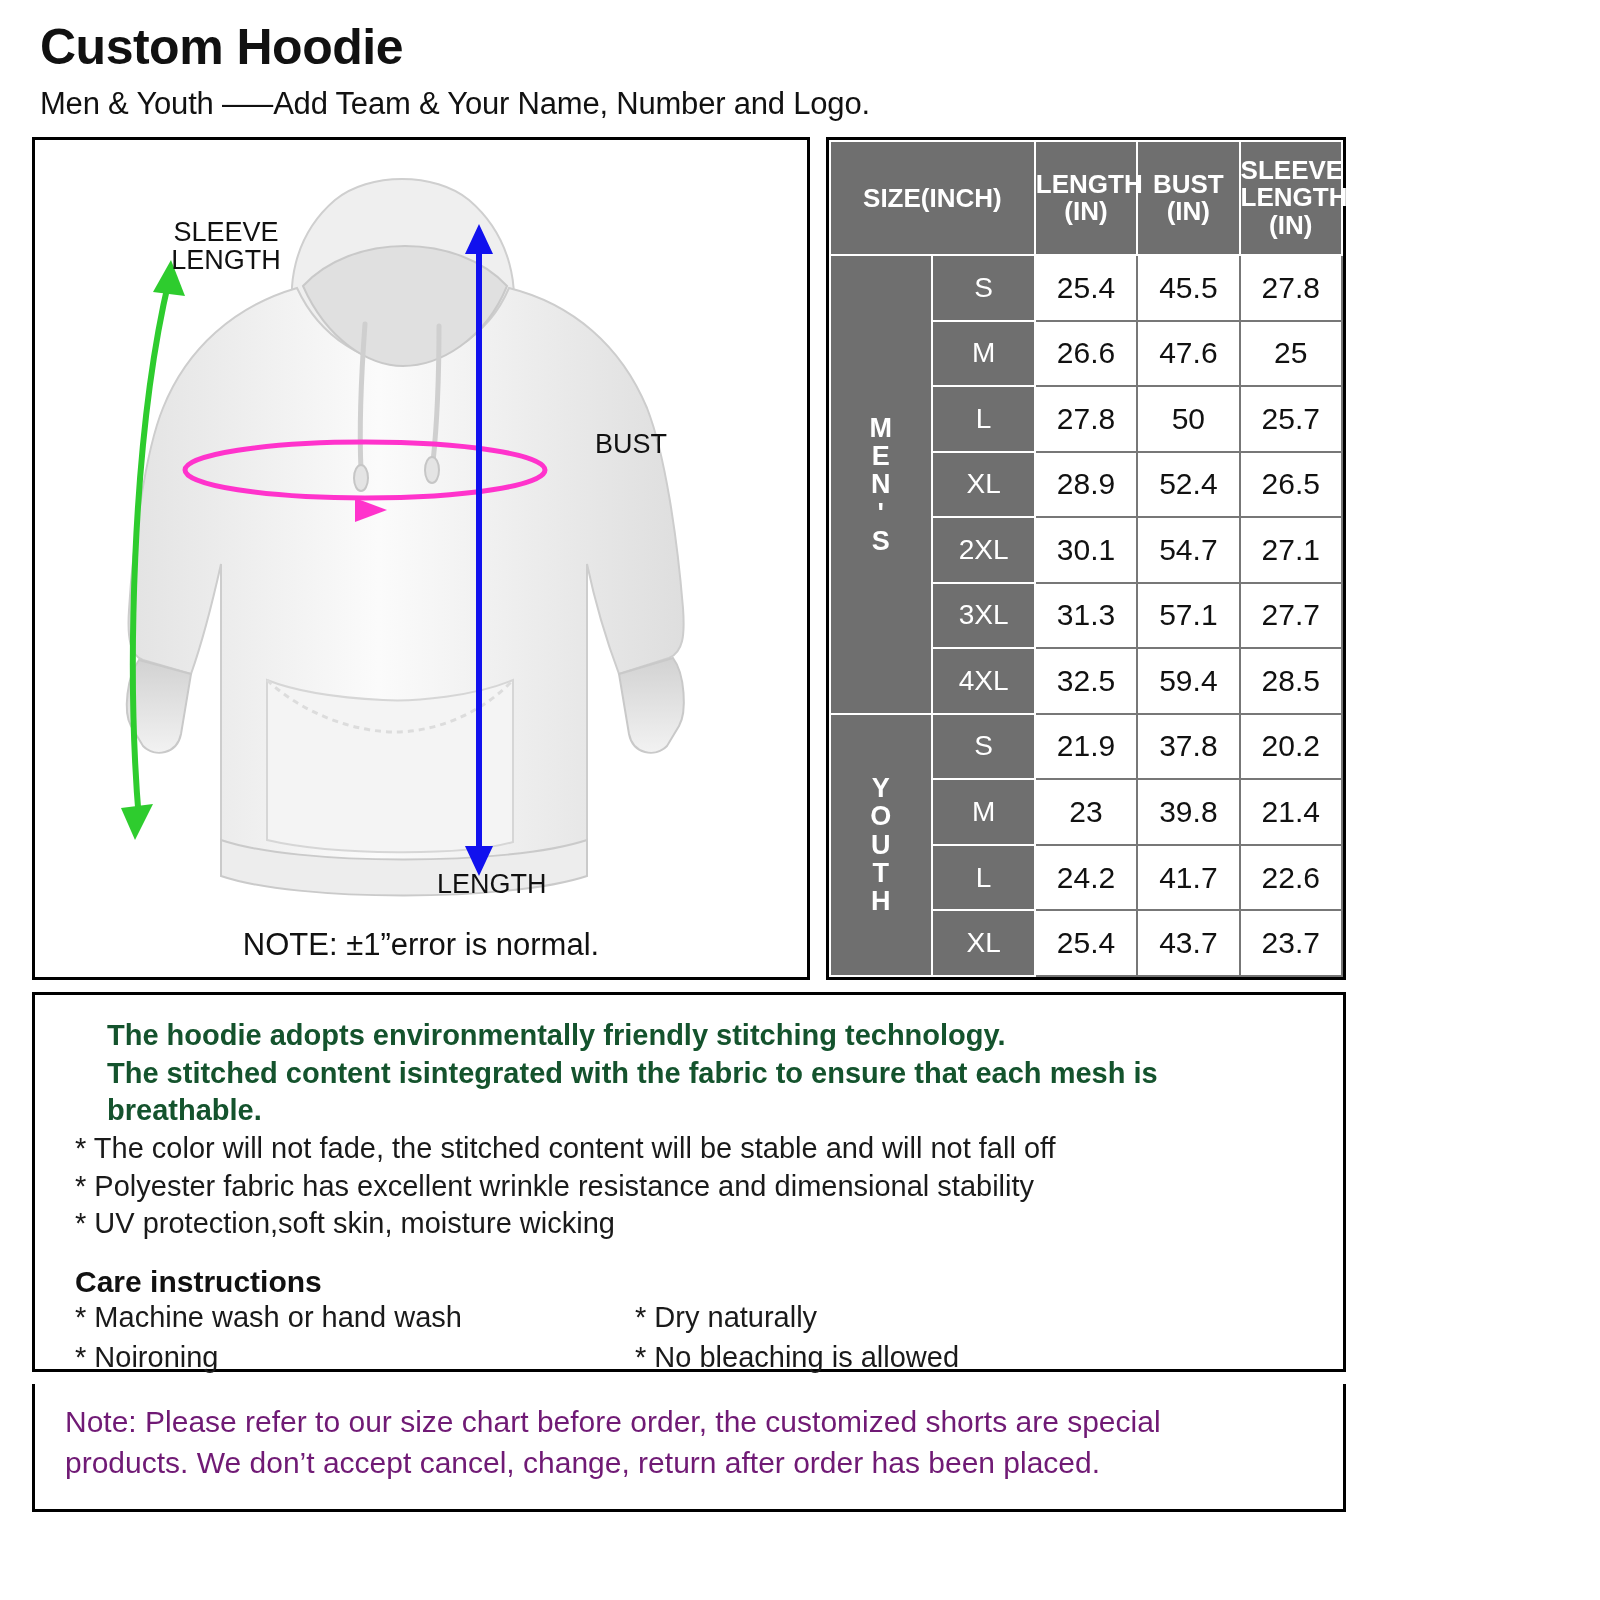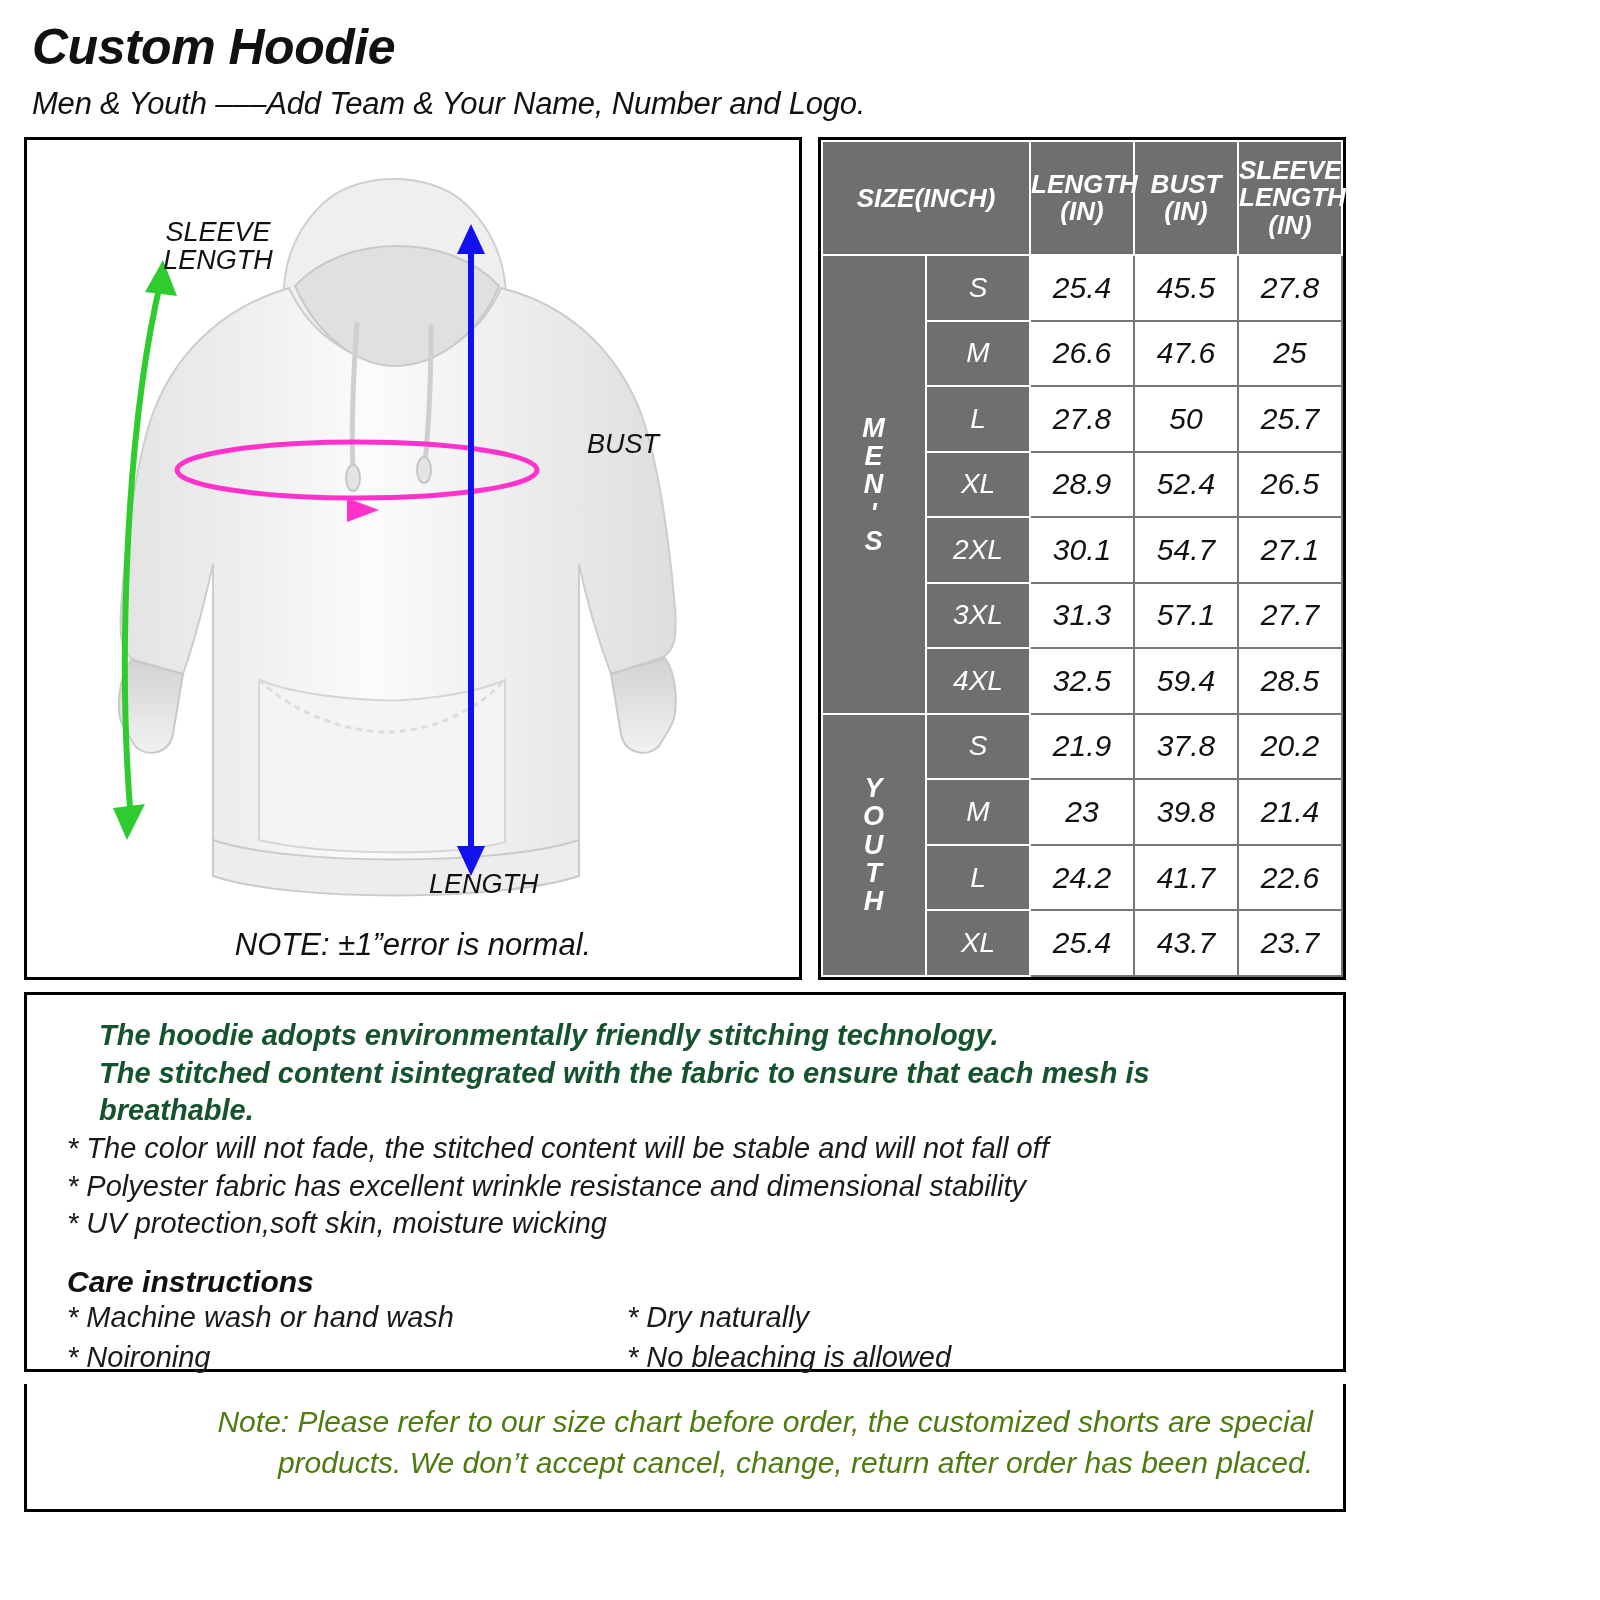--- a/index.html
+++ b/index.html
@@ -12,22 +12,21 @@
     height: 1600px;
     font-family: "Liberation Sans", sans-serif;
     color: #111111;
     overflow: hidden;
   }
   .page {
     position: relative;
     width: 1364px;
     height: 1600px;
     box-sizing: border-box;
-    padding: 14px 18px 0 24px;
-    font-style: italic;
+    padding: 14px 18px 0 32px;
   }
 
   
   .title {
     font-size: 50px;
     font-weight: bold;
     letter-spacing: -0.5px;
     line-height: 1.0;
     margin: 8px 0 0 8px;
   }
@@ -160,24 +159,24 @@
   
   .redbox {
     border: 3px solid #000;
     border-top: none;
     box-sizing: border-box;
     margin-top: 12px;
     padding: 18px 30px 18px 30px;
     height: 128px;
   }
   .redtext {
-    color: #4d7c0f;
+    color: #701a75;
     font-size: 30px;
     line-height: 1.35;
-    text-align: right;
+    text-align: left;
   }
   .redtext .l2 { display: block; }
 </style>
 </head>
 <body>
 
 <div class="page">
 
   <div class="title">Custom Hoodie</div>
   <div class="subtitle">Men &amp; Youth –––Add Team &amp; Your Name, Number and Logo.</div>

